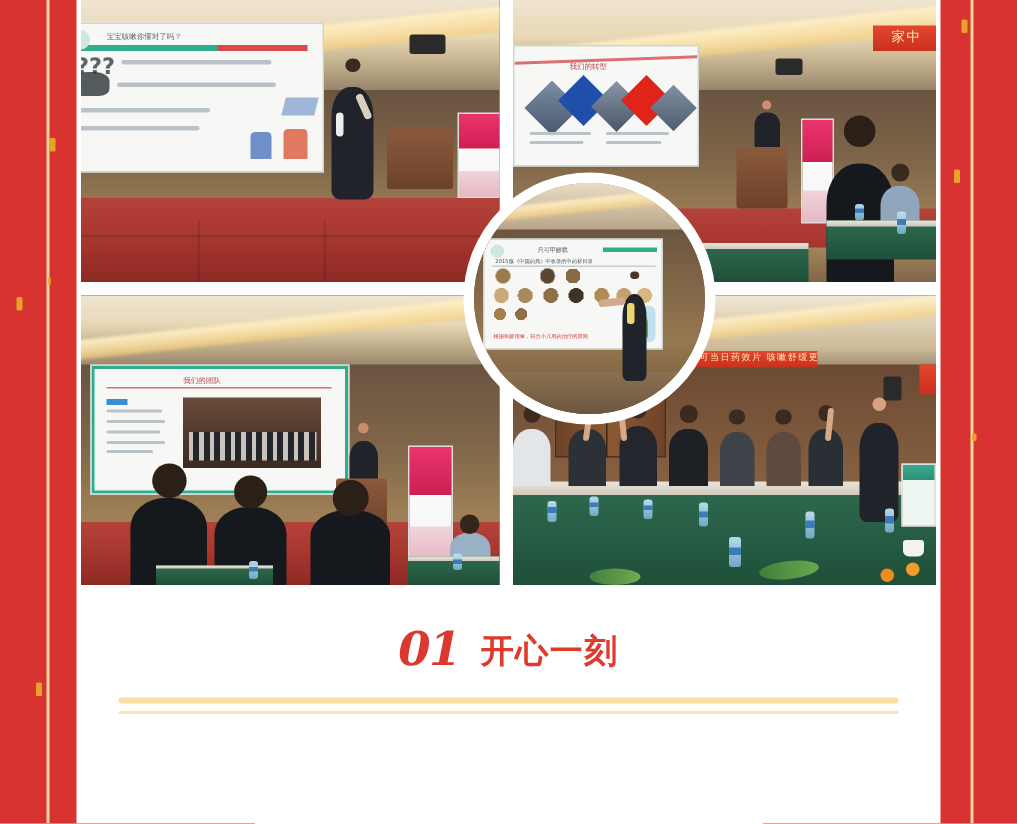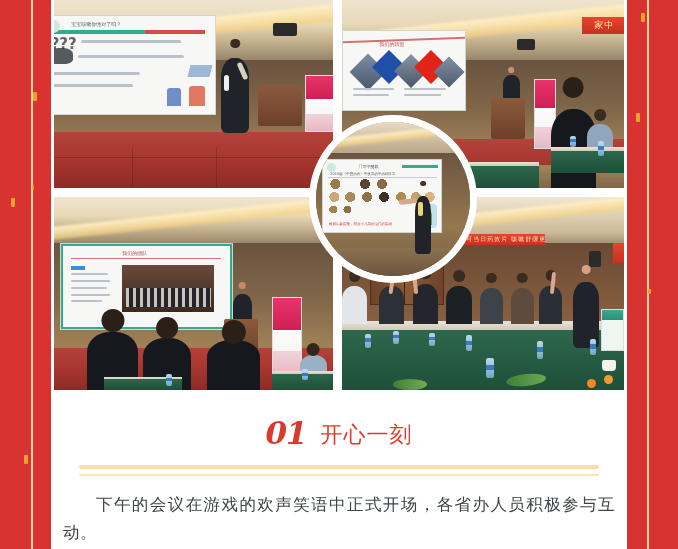--- a/index.html
+++ b/index.html
@@ -182,21 +182,21 @@
     font-family: "DejaVu Serif", "Liberation Serif", serif;
     font-style: italic;
     font-weight: 700;
     font-size: 31px;
     color: #d9392e;
     letter-spacing: -1px;
     vertical-align: -2px;
   }
   .heading .label {
     font-size: 22px;
-    font-weight: 400;
+    font-weight: 700;
     color: #e03a2c;
     margin-left: 14px;
     letter-spacing: 1px;
   }
 
   .divider { position: absolute; left: 28px; right: 28px; }
   .divider .d1 {
     height: 4px; background: #fbdda5; border-radius: 2px;
   }
   .divider .d2 {
@@ -496,15 +496,14 @@
 
     <div class="heading">
       <span class="num">01</span><span class="label">开心一刻</span>
     </div>
 
     <div class="divider pos">
       <div class="d1"></div>
       <div class="d2"></div>
     </div>
 
-    <p class="body-copy">下午的会议在游戏的欢声笑语中正式开场，各省办人员积极参与互动。</p>
   </div>
 </div>
 
 </body></html>

